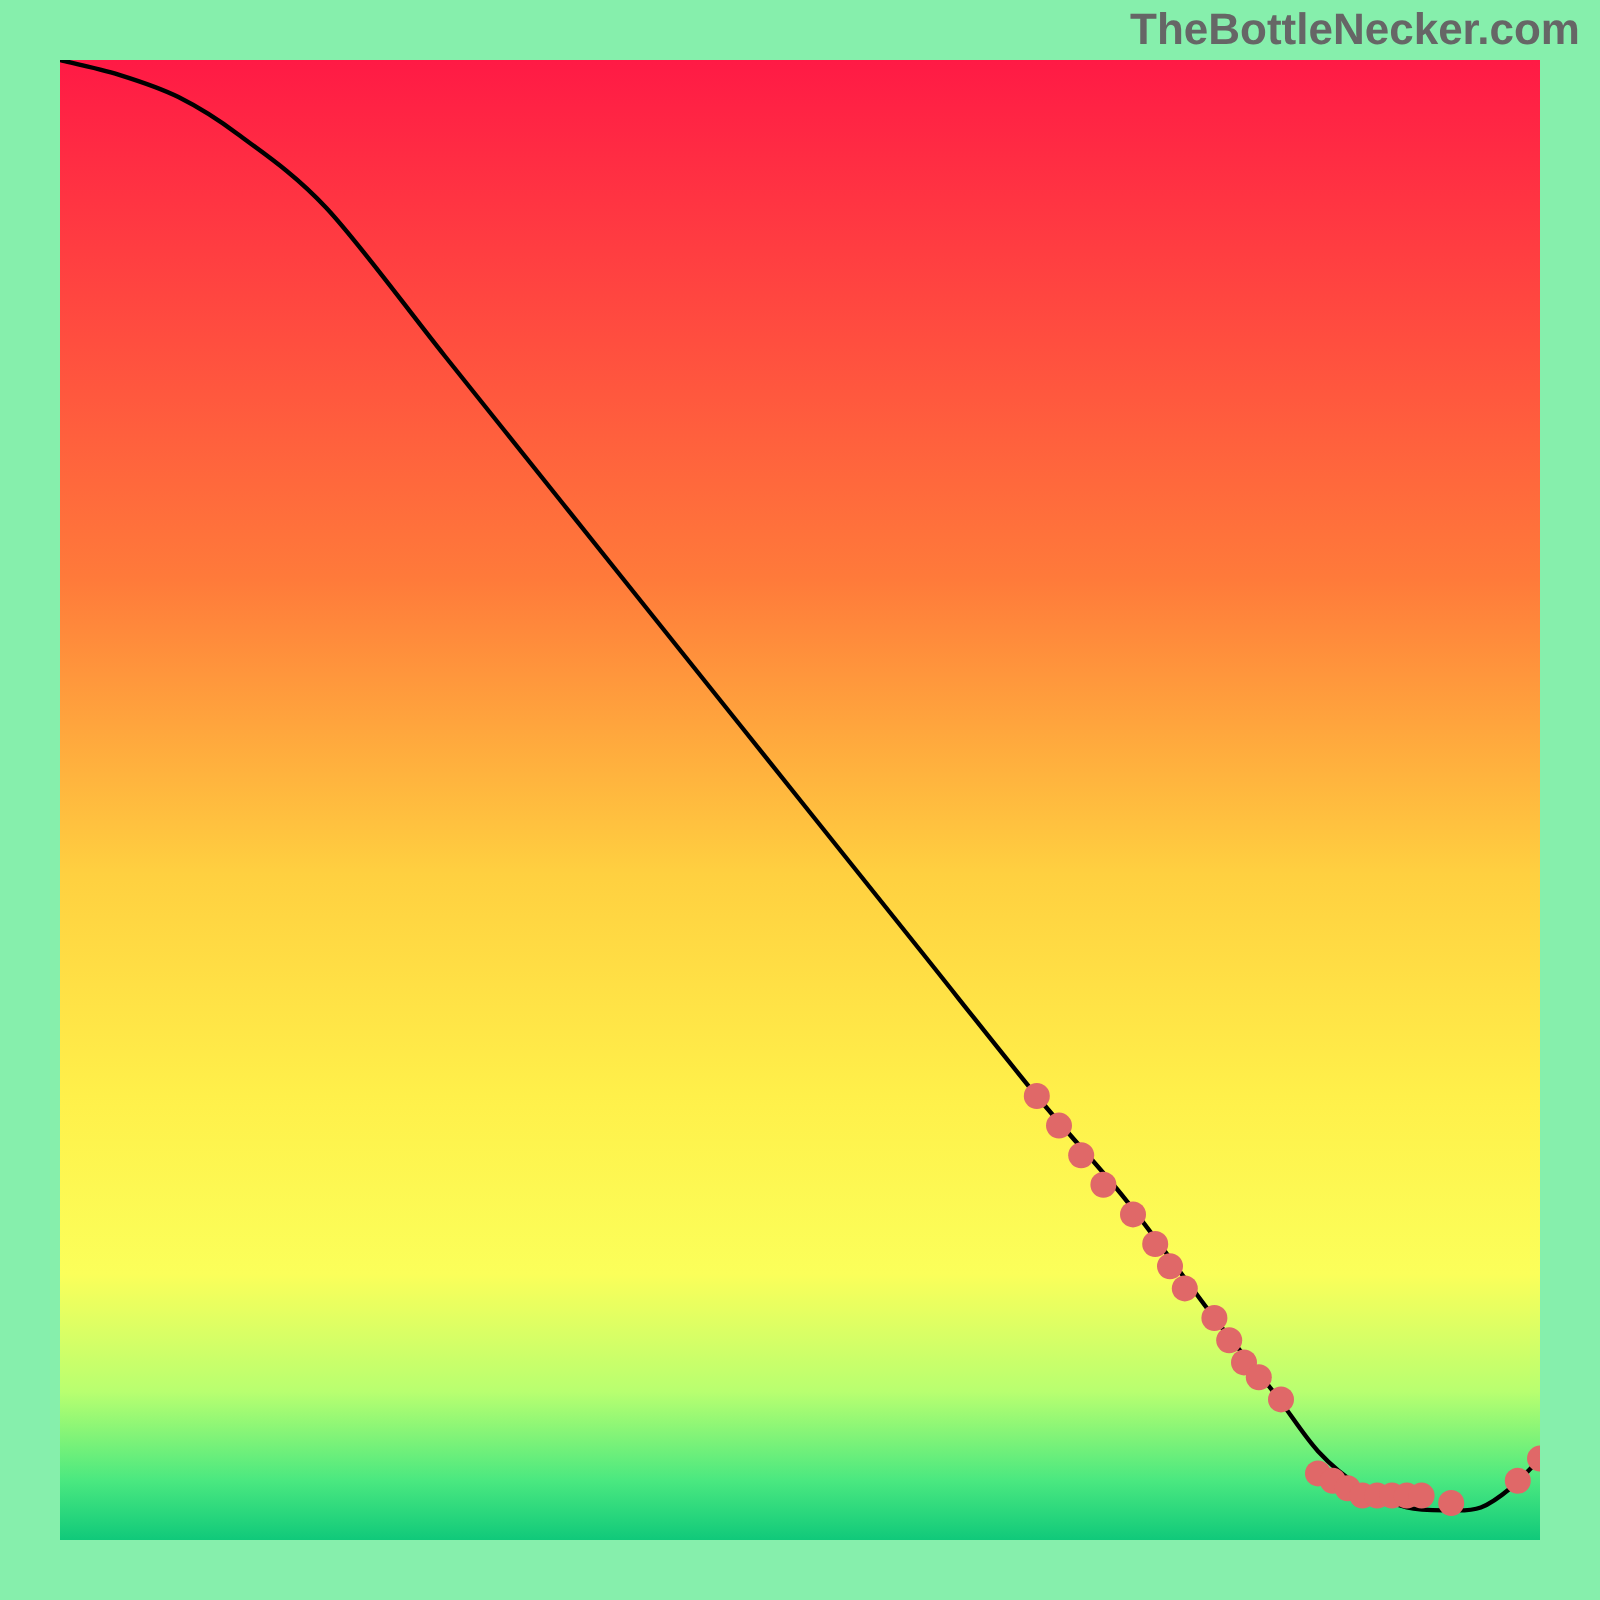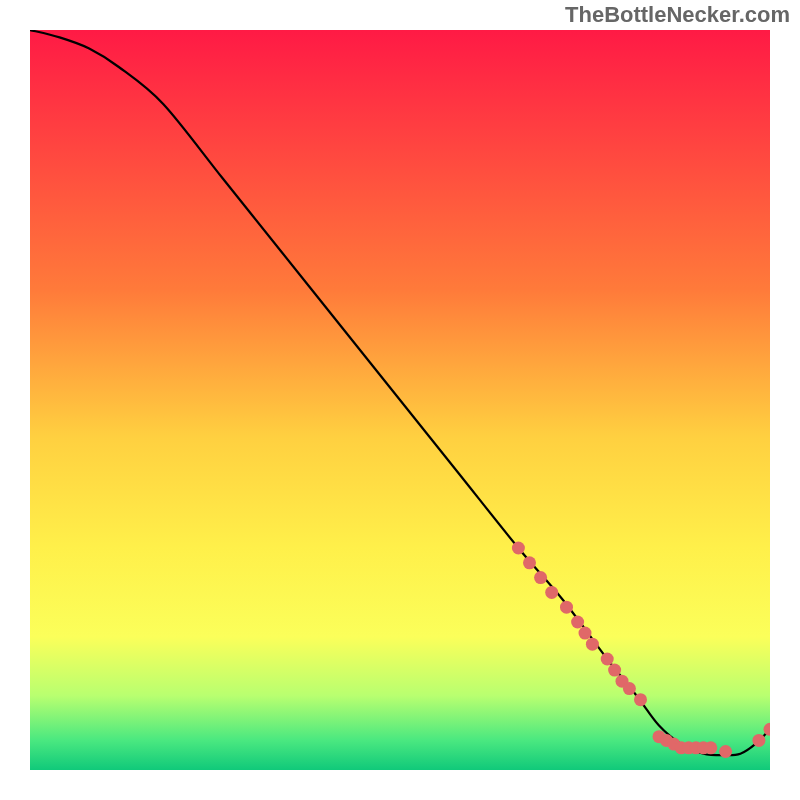--- a/index.html
+++ b/index.html
@@ -8,21 +8,21 @@
     background: #000;
     width: 800px;
     height: 800px;
     overflow: hidden;
     font-family: Arial, Helvetica, sans-serif;
   }
   .frame {
     position: relative;
     width: 800px;
     height: 800px;
-    background: #ffffff;
+    background: #86efac;
   }
   .watermark {
     position: absolute;
     top: 2px;
     right: 10px;
     color: #666;
     font-size: 22px;
     font-weight: 600;
     z-index: 10;
   }

